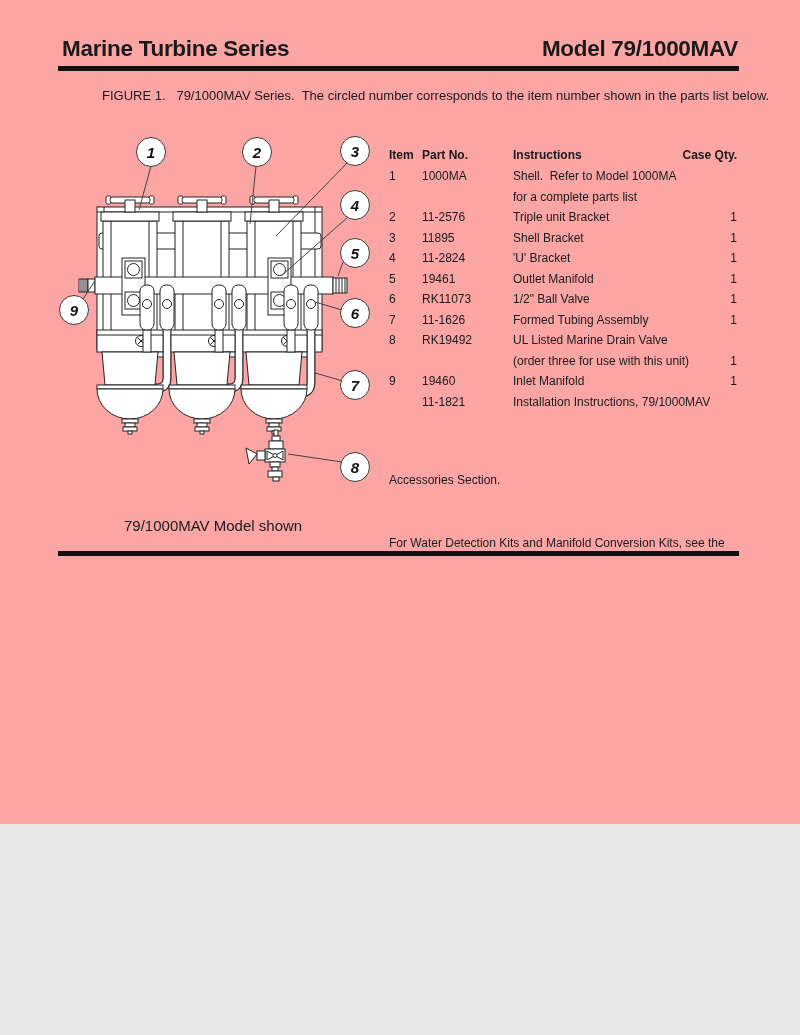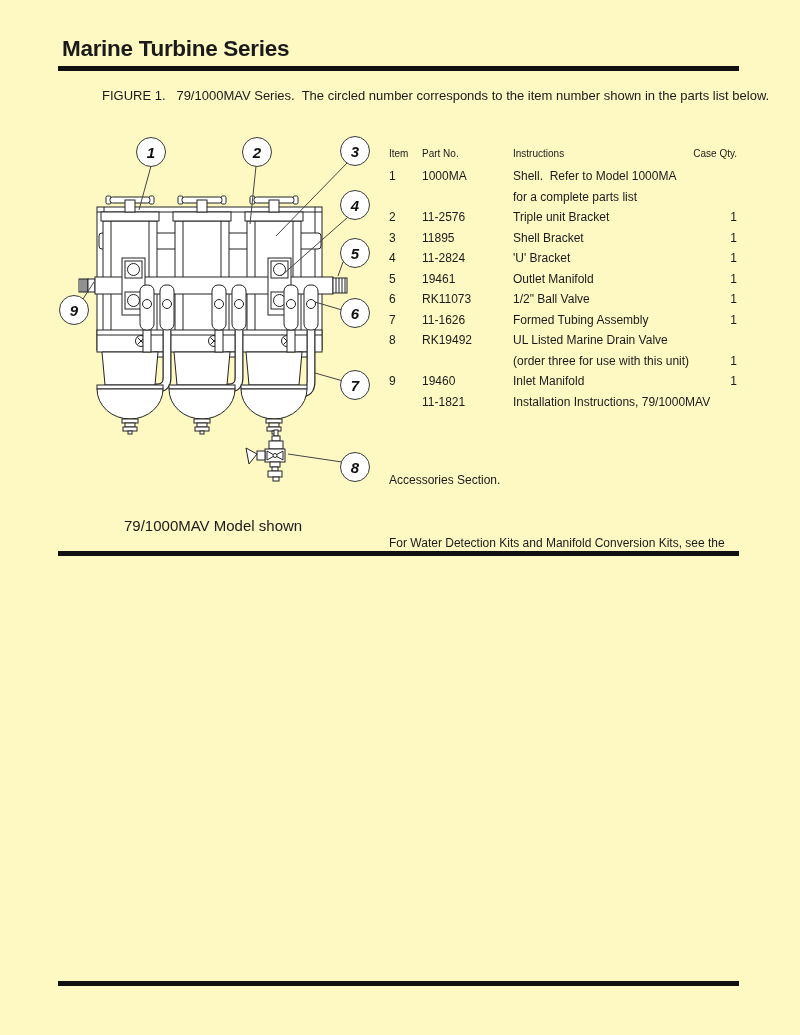--- a/index.html
+++ b/index.html
@@ -1,50 +1,51 @@
 <!DOCTYPE html>
 <html><head>
 <meta charset="utf-8">
 <style>
   html,body{margin:0;padding:0;background:#e8e8e8;}
   .page{
-    position:relative;width:800px;height:1035px;background:#fef9c3;
+    position:relative;width:800px;height:824px;background:#fca5a5;
     font-family:"Liberation Sans","DejaVu Sans",sans-serif;color:#1a1a1a;
     overflow:hidden;margin:0 auto;
   }
   .title-left{position:absolute;left:62px;top:36px;font-size:22.5px;font-weight:700;letter-spacing:-0.3px;white-space:pre;}
   .title-right{position:absolute;right:62px;top:36px;font-size:22.5px;font-weight:700;letter-spacing:-0.3px;white-space:pre;}
   .rule{position:absolute;left:58px;width:681px;height:5px;background:#111;}
   .rule-top{top:66px;}
   .rule-mid{top:551px;}
   .rule-bottom{top:981px;}
   .figure-label{position:absolute;left:62px;top:88px;width:690px;font-size:13px;white-space:pre;margin-left:40px;}
   .diagram{position:absolute;left:55px;top:130px;}
   .callout{
     position:absolute;width:30px;height:30px;box-sizing:border-box;
     border:1.5px solid #3a3a3a;border-radius:50%;background:#fff;
     display:flex;align-items:center;justify-content:center;
     font-style:italic;font-weight:700;font-size:15px;color:#111;
   }
   .caption{position:absolute;left:124px;top:517px;font-size:15px;white-space:pre;}
   .parts-table{position:absolute;left:389px;top:146px;width:352px;font-size:12px;}
   .trow{position:relative;height:20.5px;}
-  .trow.thead{height:21px;font-weight:400;font-size:10px;}
+  .trow.thead{height:21px;font-weight:700;font-size:12px;}
   .ci{position:absolute;left:0;top:2px;white-space:pre;}
   .cp{position:absolute;left:33px;top:2px;white-space:pre;}
   .cd{position:absolute;left:124px;top:2px;white-space:pre;}
   .cq{position:absolute;right:4px;top:2px;white-space:pre;text-align:right;margin-left:27px;}
   .note{position:absolute;left:389px;top:428px;font-size:12px;line-height:21px;white-space:pre;}
 </style>
 </head>
 <body>
 
 <div class="page">
 
   <div class="title-left">Marine Turbine Series</div>
+  <div class="title-right">Model 79/1000MAV</div>
   <div class="rule rule-top"></div>
 
   <div class="figure-label">FIGURE 1.   79/1000MAV Series.  The circled number corresponds to the item number shown in the parts list below.</div>
 
   <svg class="diagram" width="340" height="410" viewBox="0 0 340 410" fill="none" stroke="#222" stroke-width="1">
 
     <g>
       <rect x="42" y="77" width="225" height="143" fill="#fff"></rect>
       <line x1="42" y1="82" x2="267" y2="82"></line>
       <line x1="49" y1="77" x2="49" y2="220"></line>

